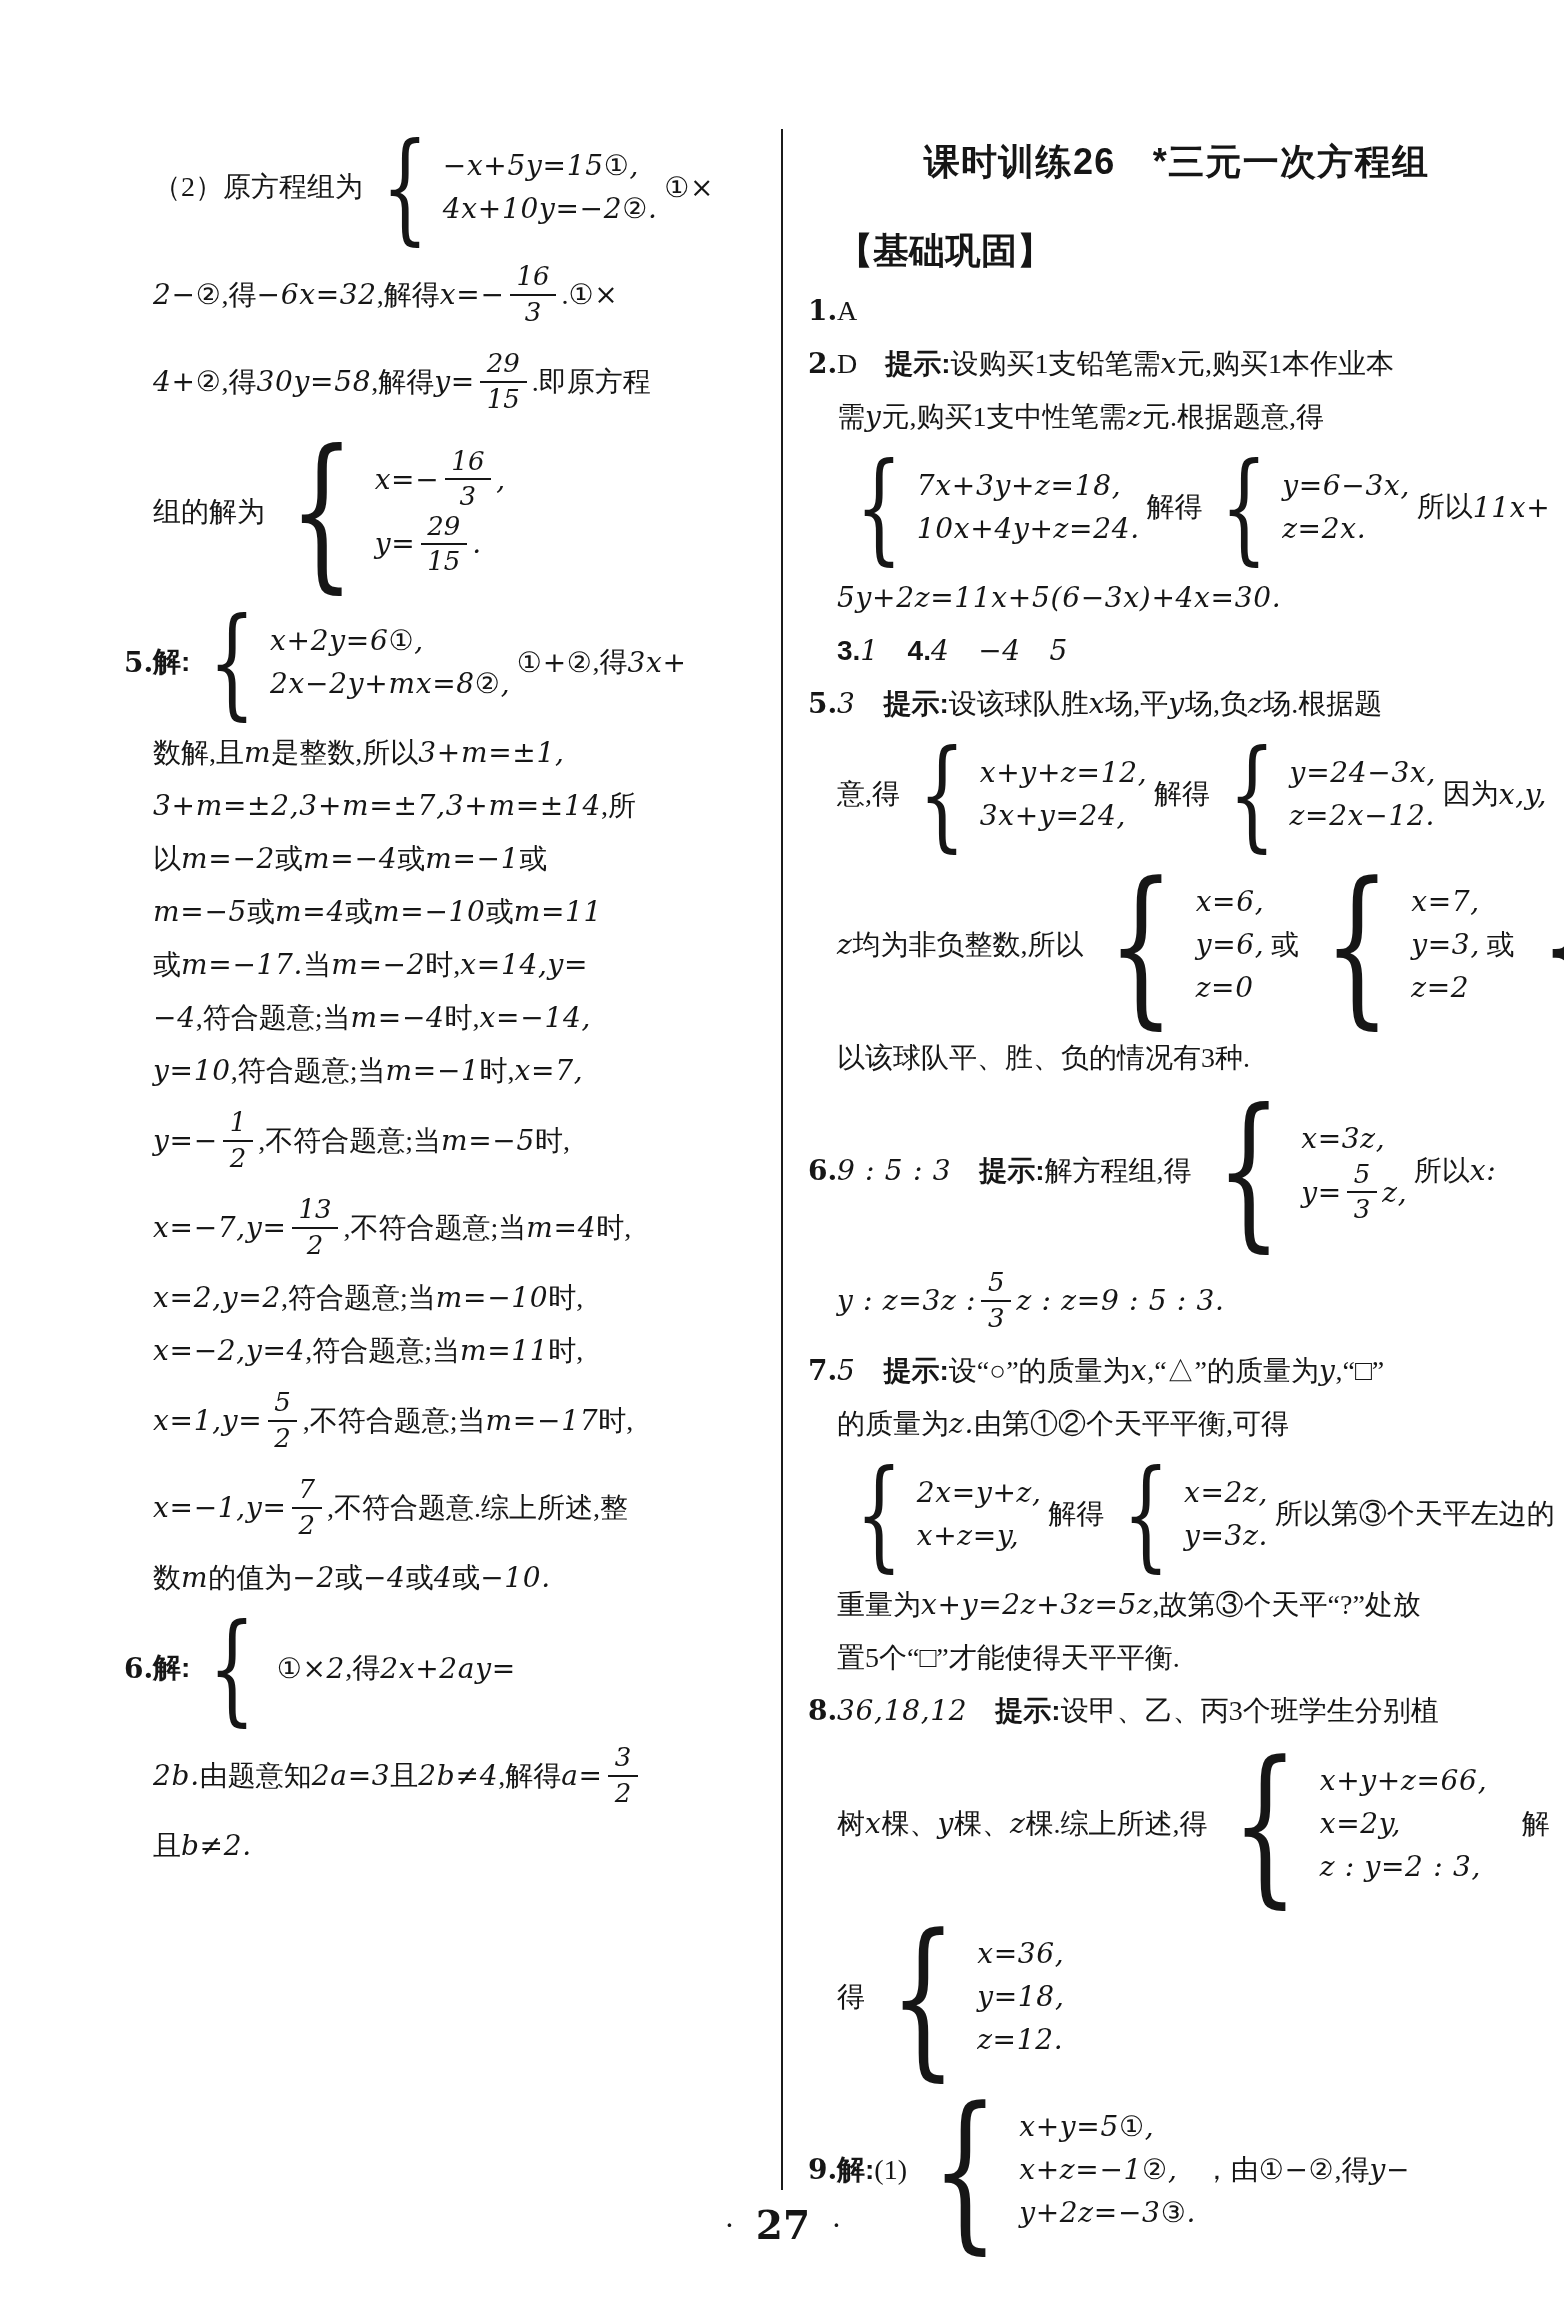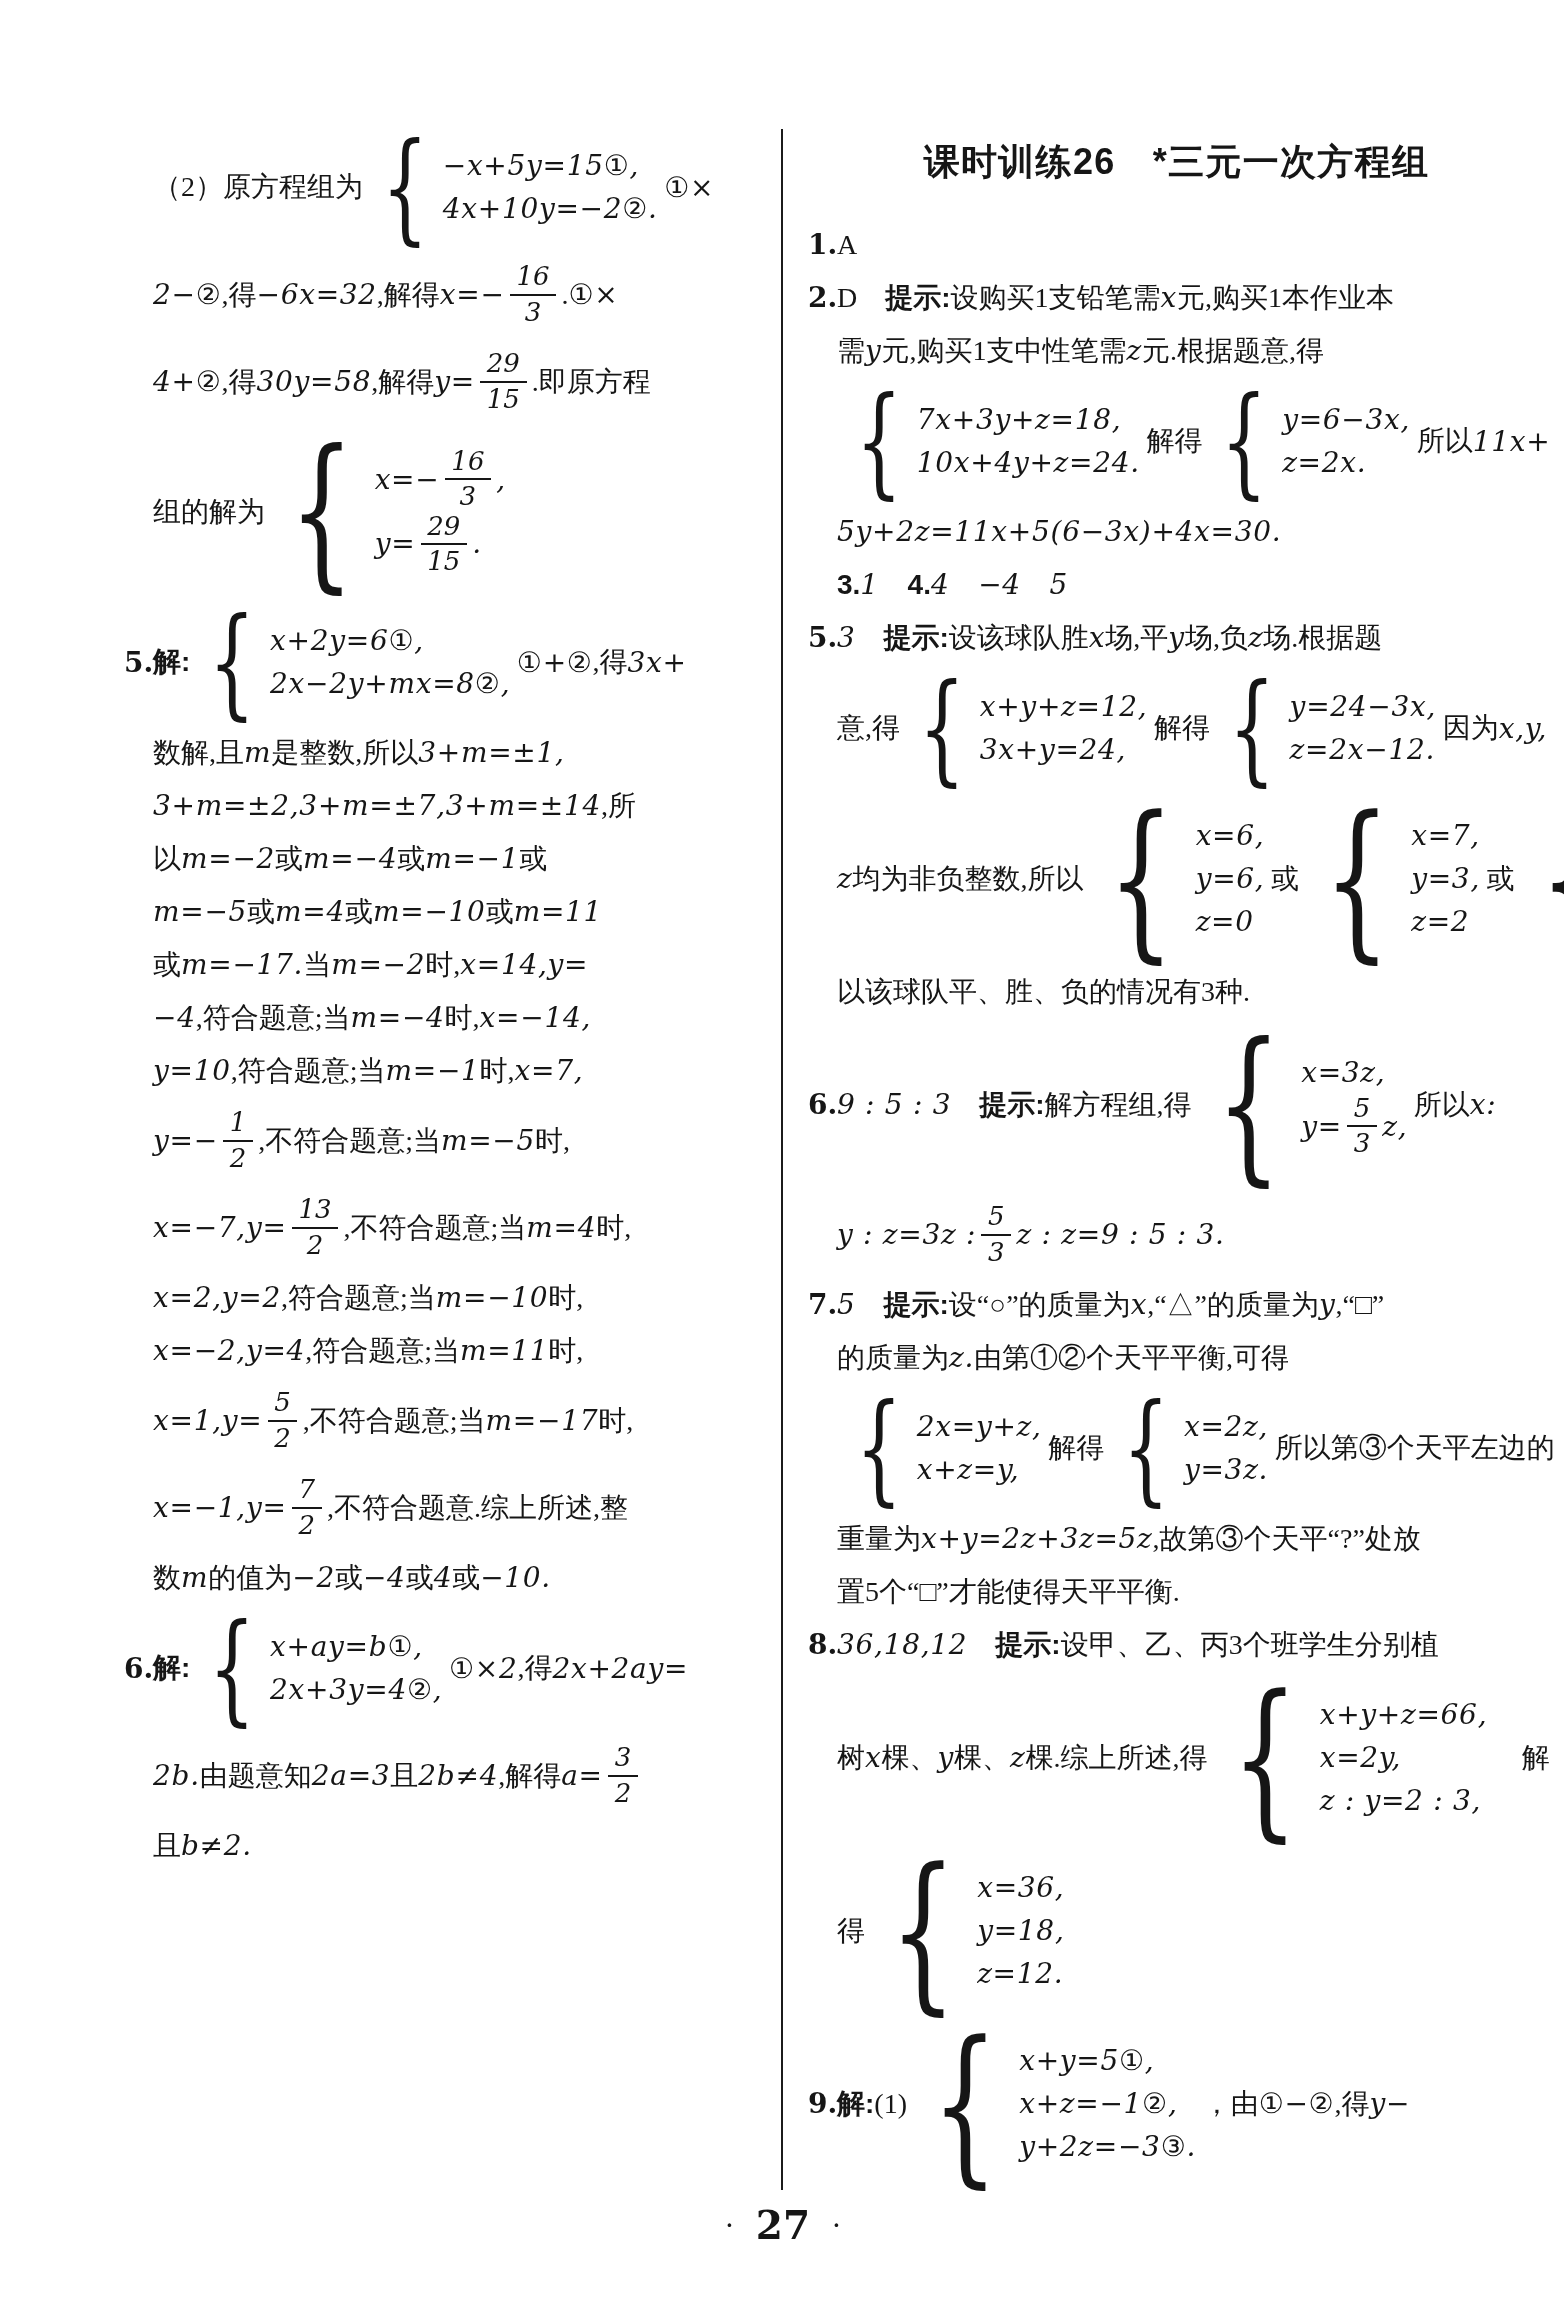--- a/index.html
+++ b/index.html
@@ -244,28 +244,20 @@
         <span class="t"> 或 </span>
         <span class="m">4</span>
         <span class="t"> 或</span>
         <span class="m">−10.</span>
       </div>
       <div class="ln cases2">
         <span class="num">6.</span>
         <span class="b">解:</span>
         <span class="cases c2">
           <span class="brace">{</span>
-          <span class="rows">
-            <span class="row">
-              <span class="m">x+ay=b①,</span>
-            </span>
-            <span class="row">
-              <span class="m">2x+3y=4②,</span>
-            </span>
-          </span>
         </span>
         <span class="m">①×2</span>
         <span class="t">,得 </span>
         <span class="m">2x+2ay=</span>
       </div>
       <div class="ln fr">
         <span class="m">2b.</span>
         <span class="t">由题意知 </span>
         <span class="m">2a=3</span>
         <span class="t"> 且 </span>
@@ -279,20 +271,23 @@
       </div>
       <div class="ln">
         <span class="t">且 </span>
         <span class="m">b≠2.</span>
       </div>
     </div>
   <div class="divider"></div>
   <div class="col col-right" id="col-right">
       <div class="ln title">
         <span class="t">课时训练26　*三元一次方程组</span>
+      </div>
+      <div class="ln sect">
+        <span class="t">【基础巩固】</span>
       </div>
       <div class="ln">
         <span class="num">1.</span>
         <span class="t">A</span>
       </div>
       <div class="ln">
         <span class="num">2.</span>
         <span class="t">D　</span>
         <span class="b">提示:</span>
         <span class="t">设购买1支铅笔需 </span>

